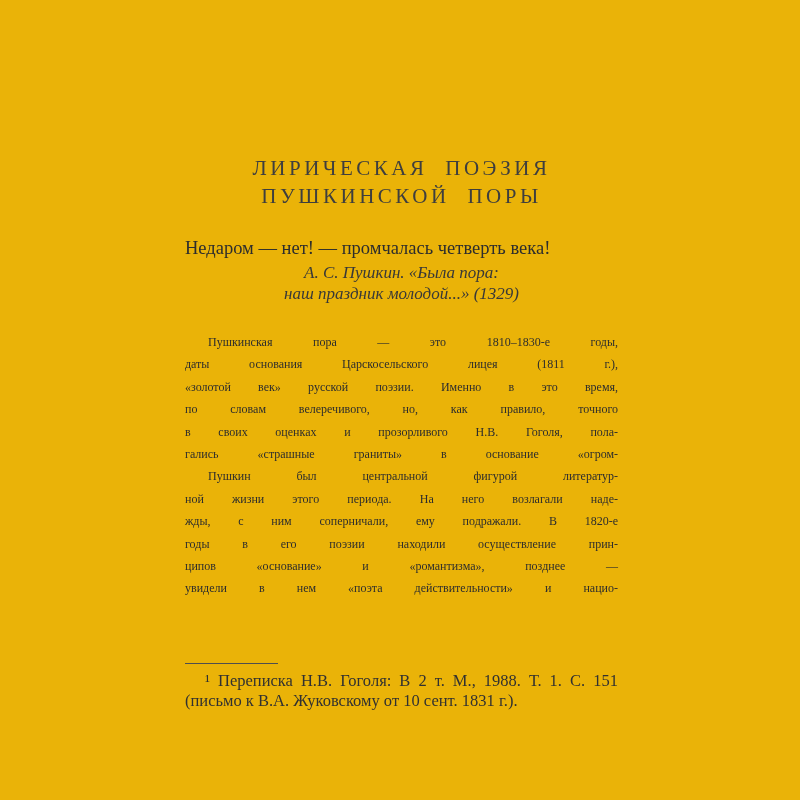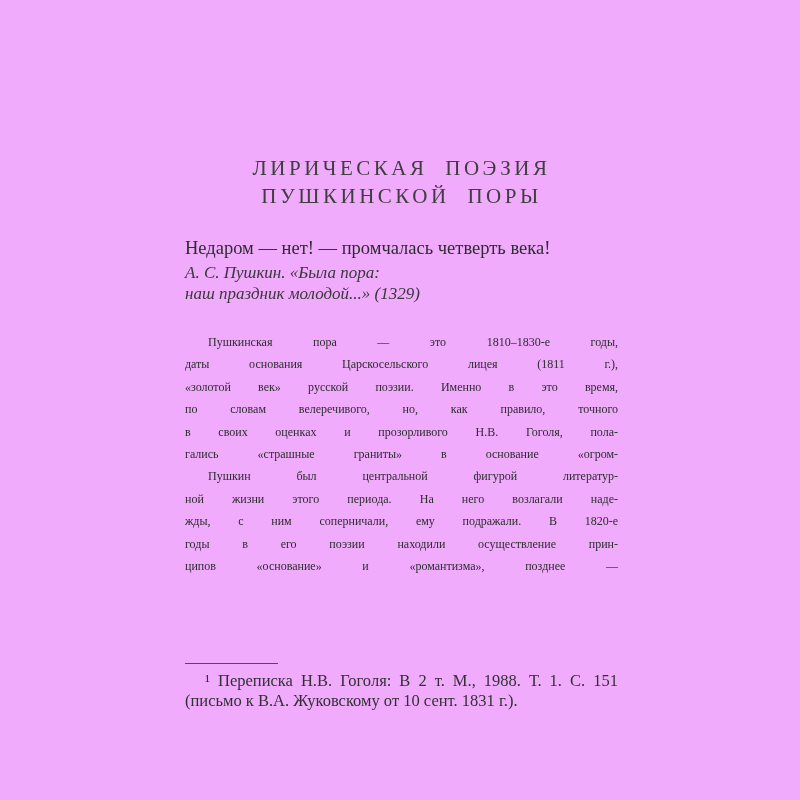--- a/index.html
+++ b/index.html
@@ -4,21 +4,21 @@
 <style>
   html, body {
     margin: 0;
     padding: 0;
     background: #ffffff;
   }
   .page {
     position: relative;
     width: 800px;
     height: 800px;
-    background: #f0abfc;
+    background: #eab308;
     font-family: "Liberation Serif", serif;
     color: #2d2d2d;
     overflow: hidden;
   }
   .column {
     position: absolute;
     left: 185px;
     top: 0;
     width: 433px;
     height: 800px;
@@ -44,21 +44,21 @@
     left: 0;
     width: 100%;
     font-size: 18.5px;
     line-height: 22px;
   }
   .epigraph-attribution {
     position: absolute;
     top: 263px;
     left: 0;
     width: 100%;
-    text-align: left;
+    text-align: center;
     font-style: italic;
     font-size: 17px;
     line-height: 20.5px;
     color: #383838;
   }
   .body-text {
     position: absolute;
     top: 331px;
     left: 0;
     width: 100%;
@@ -127,20 +127,21 @@
         <div class="bline">по словам велеречивого, но, как правило, точного</div>
         <div class="bline">в своих оценках и прозорливого Н.В. Гоголя, пола-</div>
         <div class="bline">гались «страшные граниты» в основание «огром-</div>
       </div>
       <div>
         <div class="bline indent">Пушкин был центральной фигурой литератур-</div>
         <div class="bline">ной жизни этого периода. На него возлагали наде-</div>
         <div class="bline">жды, с ним соперничали, ему подражали. В 1820-е</div>
         <div class="bline">годы в его поэзии находили осуществление прин-</div>
         <div class="bline">ципов «основание» и «романтизма», позднее —</div>
+        <div class="bline">увидели в нем «поэта действительности» и нацио-</div>
       </div>
     </div>
 
     <div class="fn-rule"></div>
 
     <div class="footnote">
       <div class="fline fn-indent">¹ Переписка Н.В. Гоголя: В 2 т. М., 1988. Т. 1. С. 151</div>
       <div class="fline lastline">(письмо к В.А. Жуковскому от 10 сент. 1831 г.).</div>
     </div>
 

